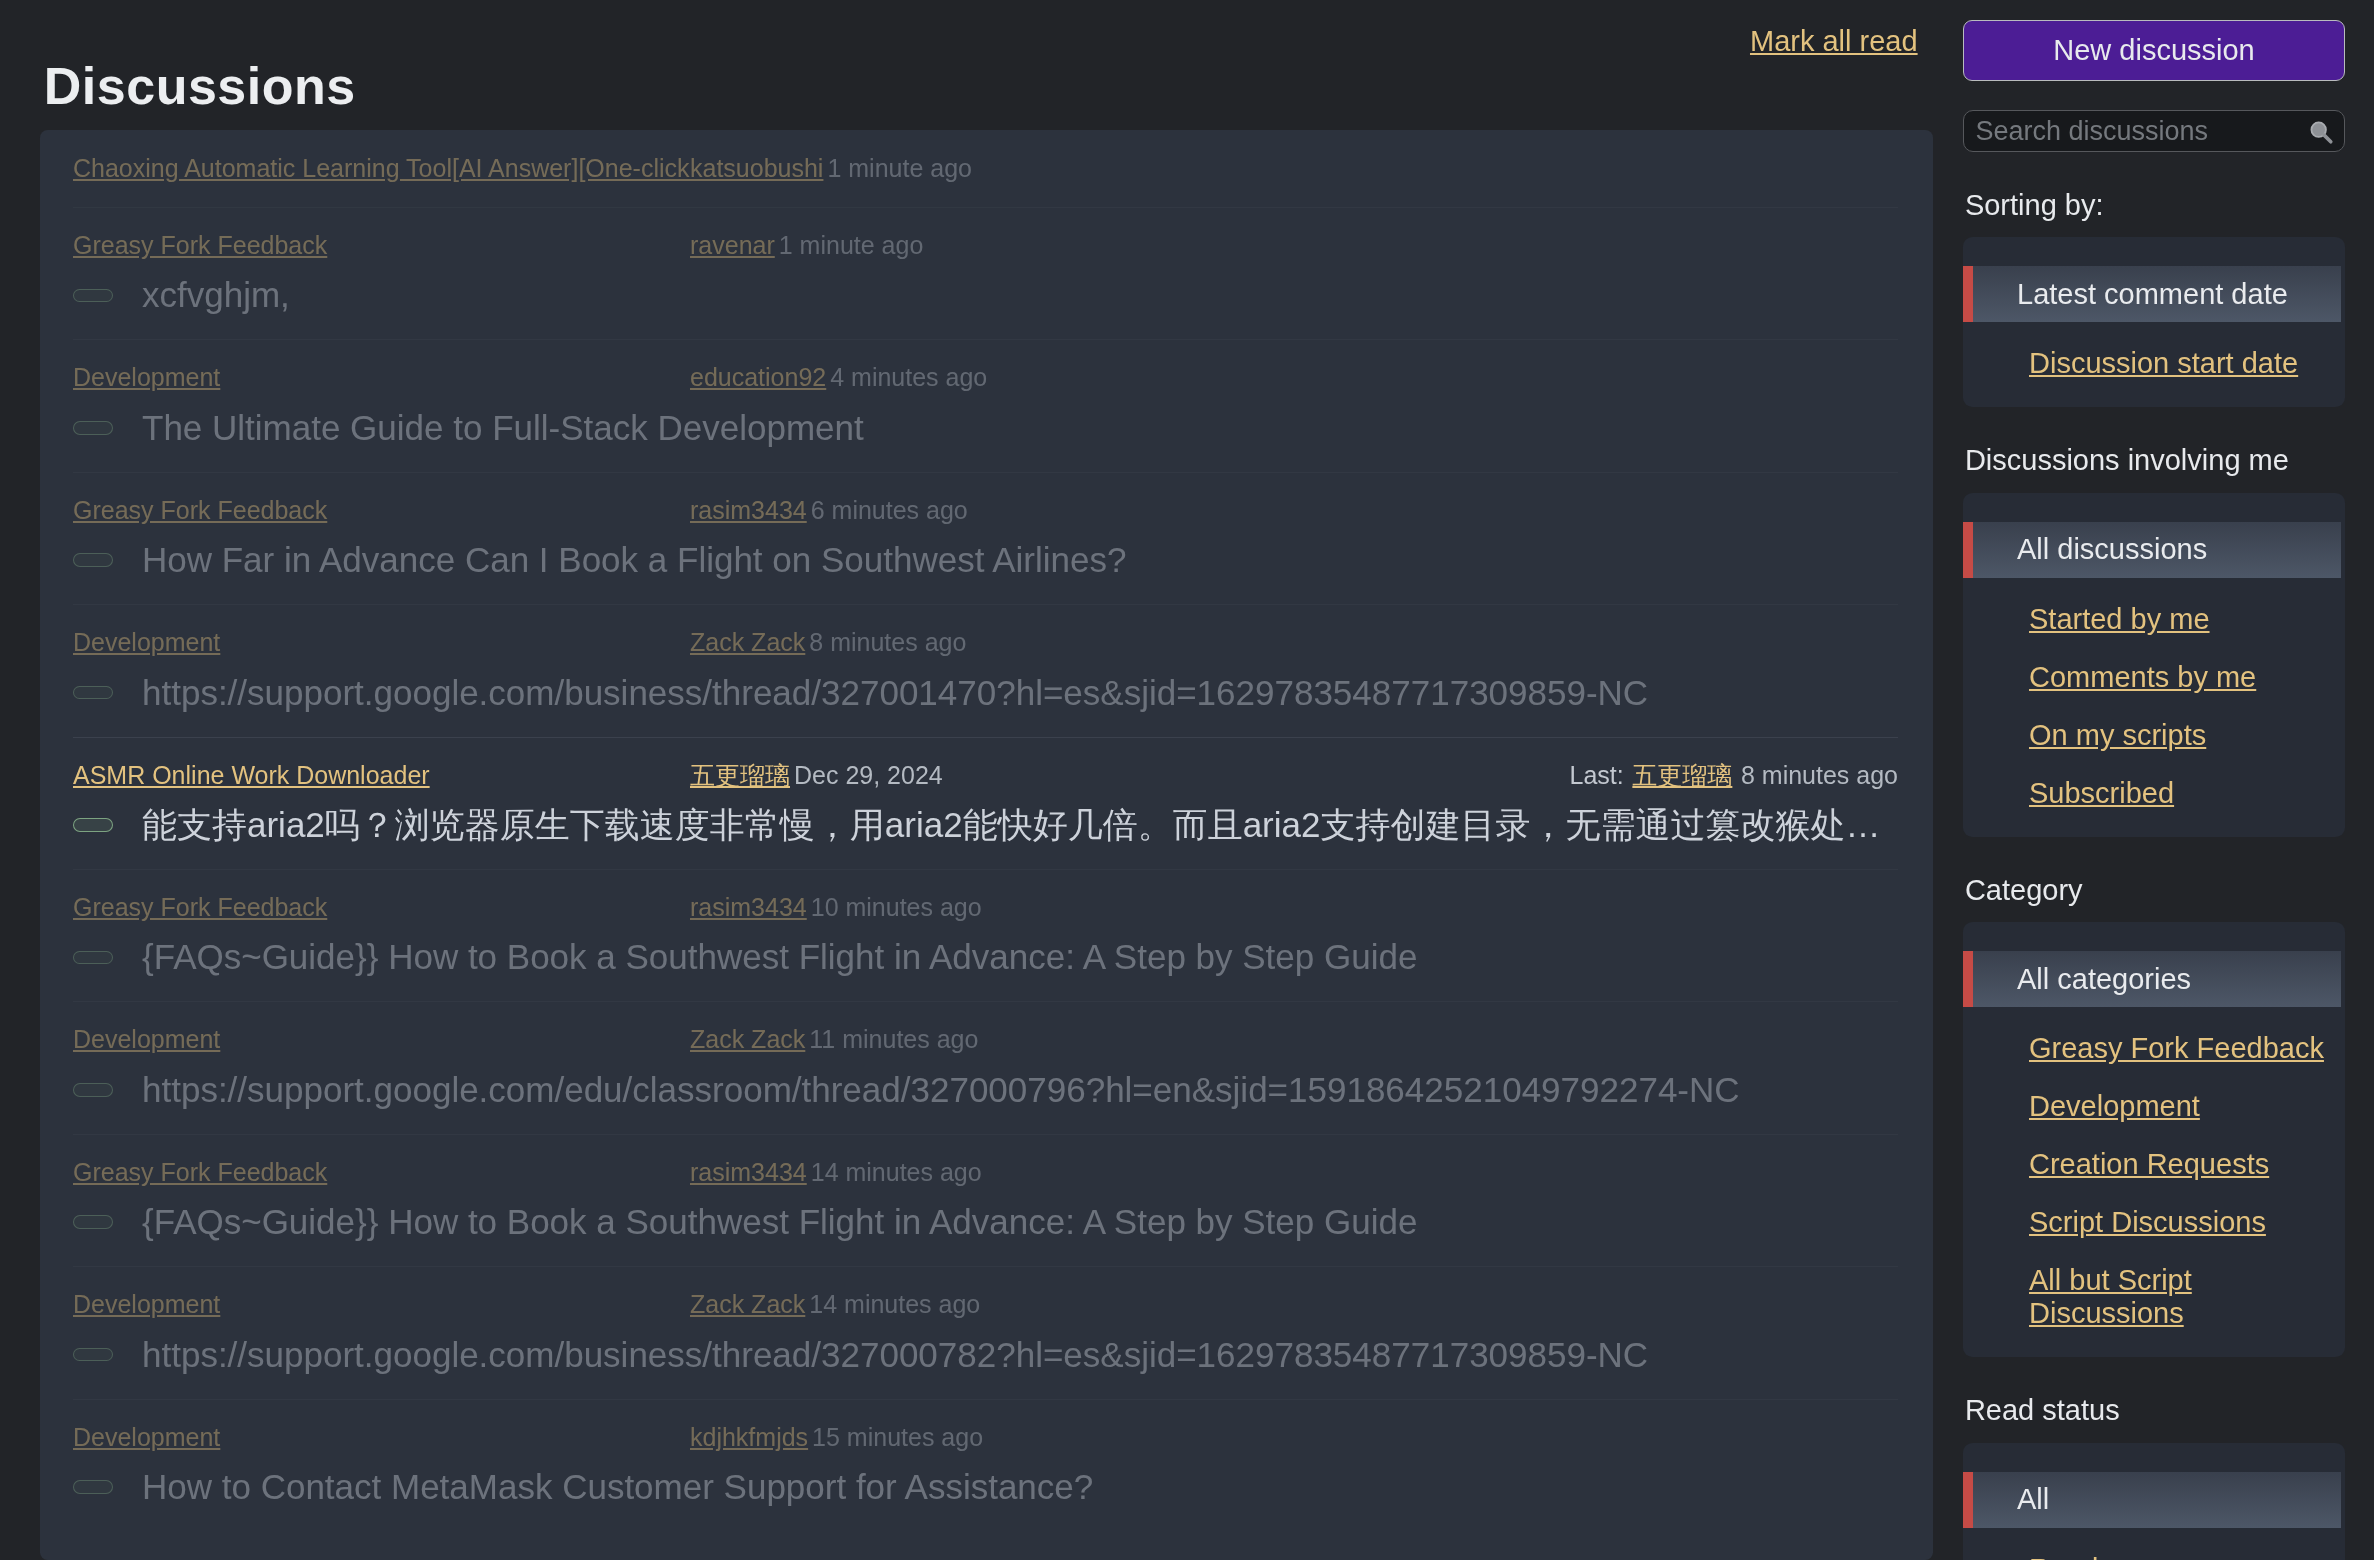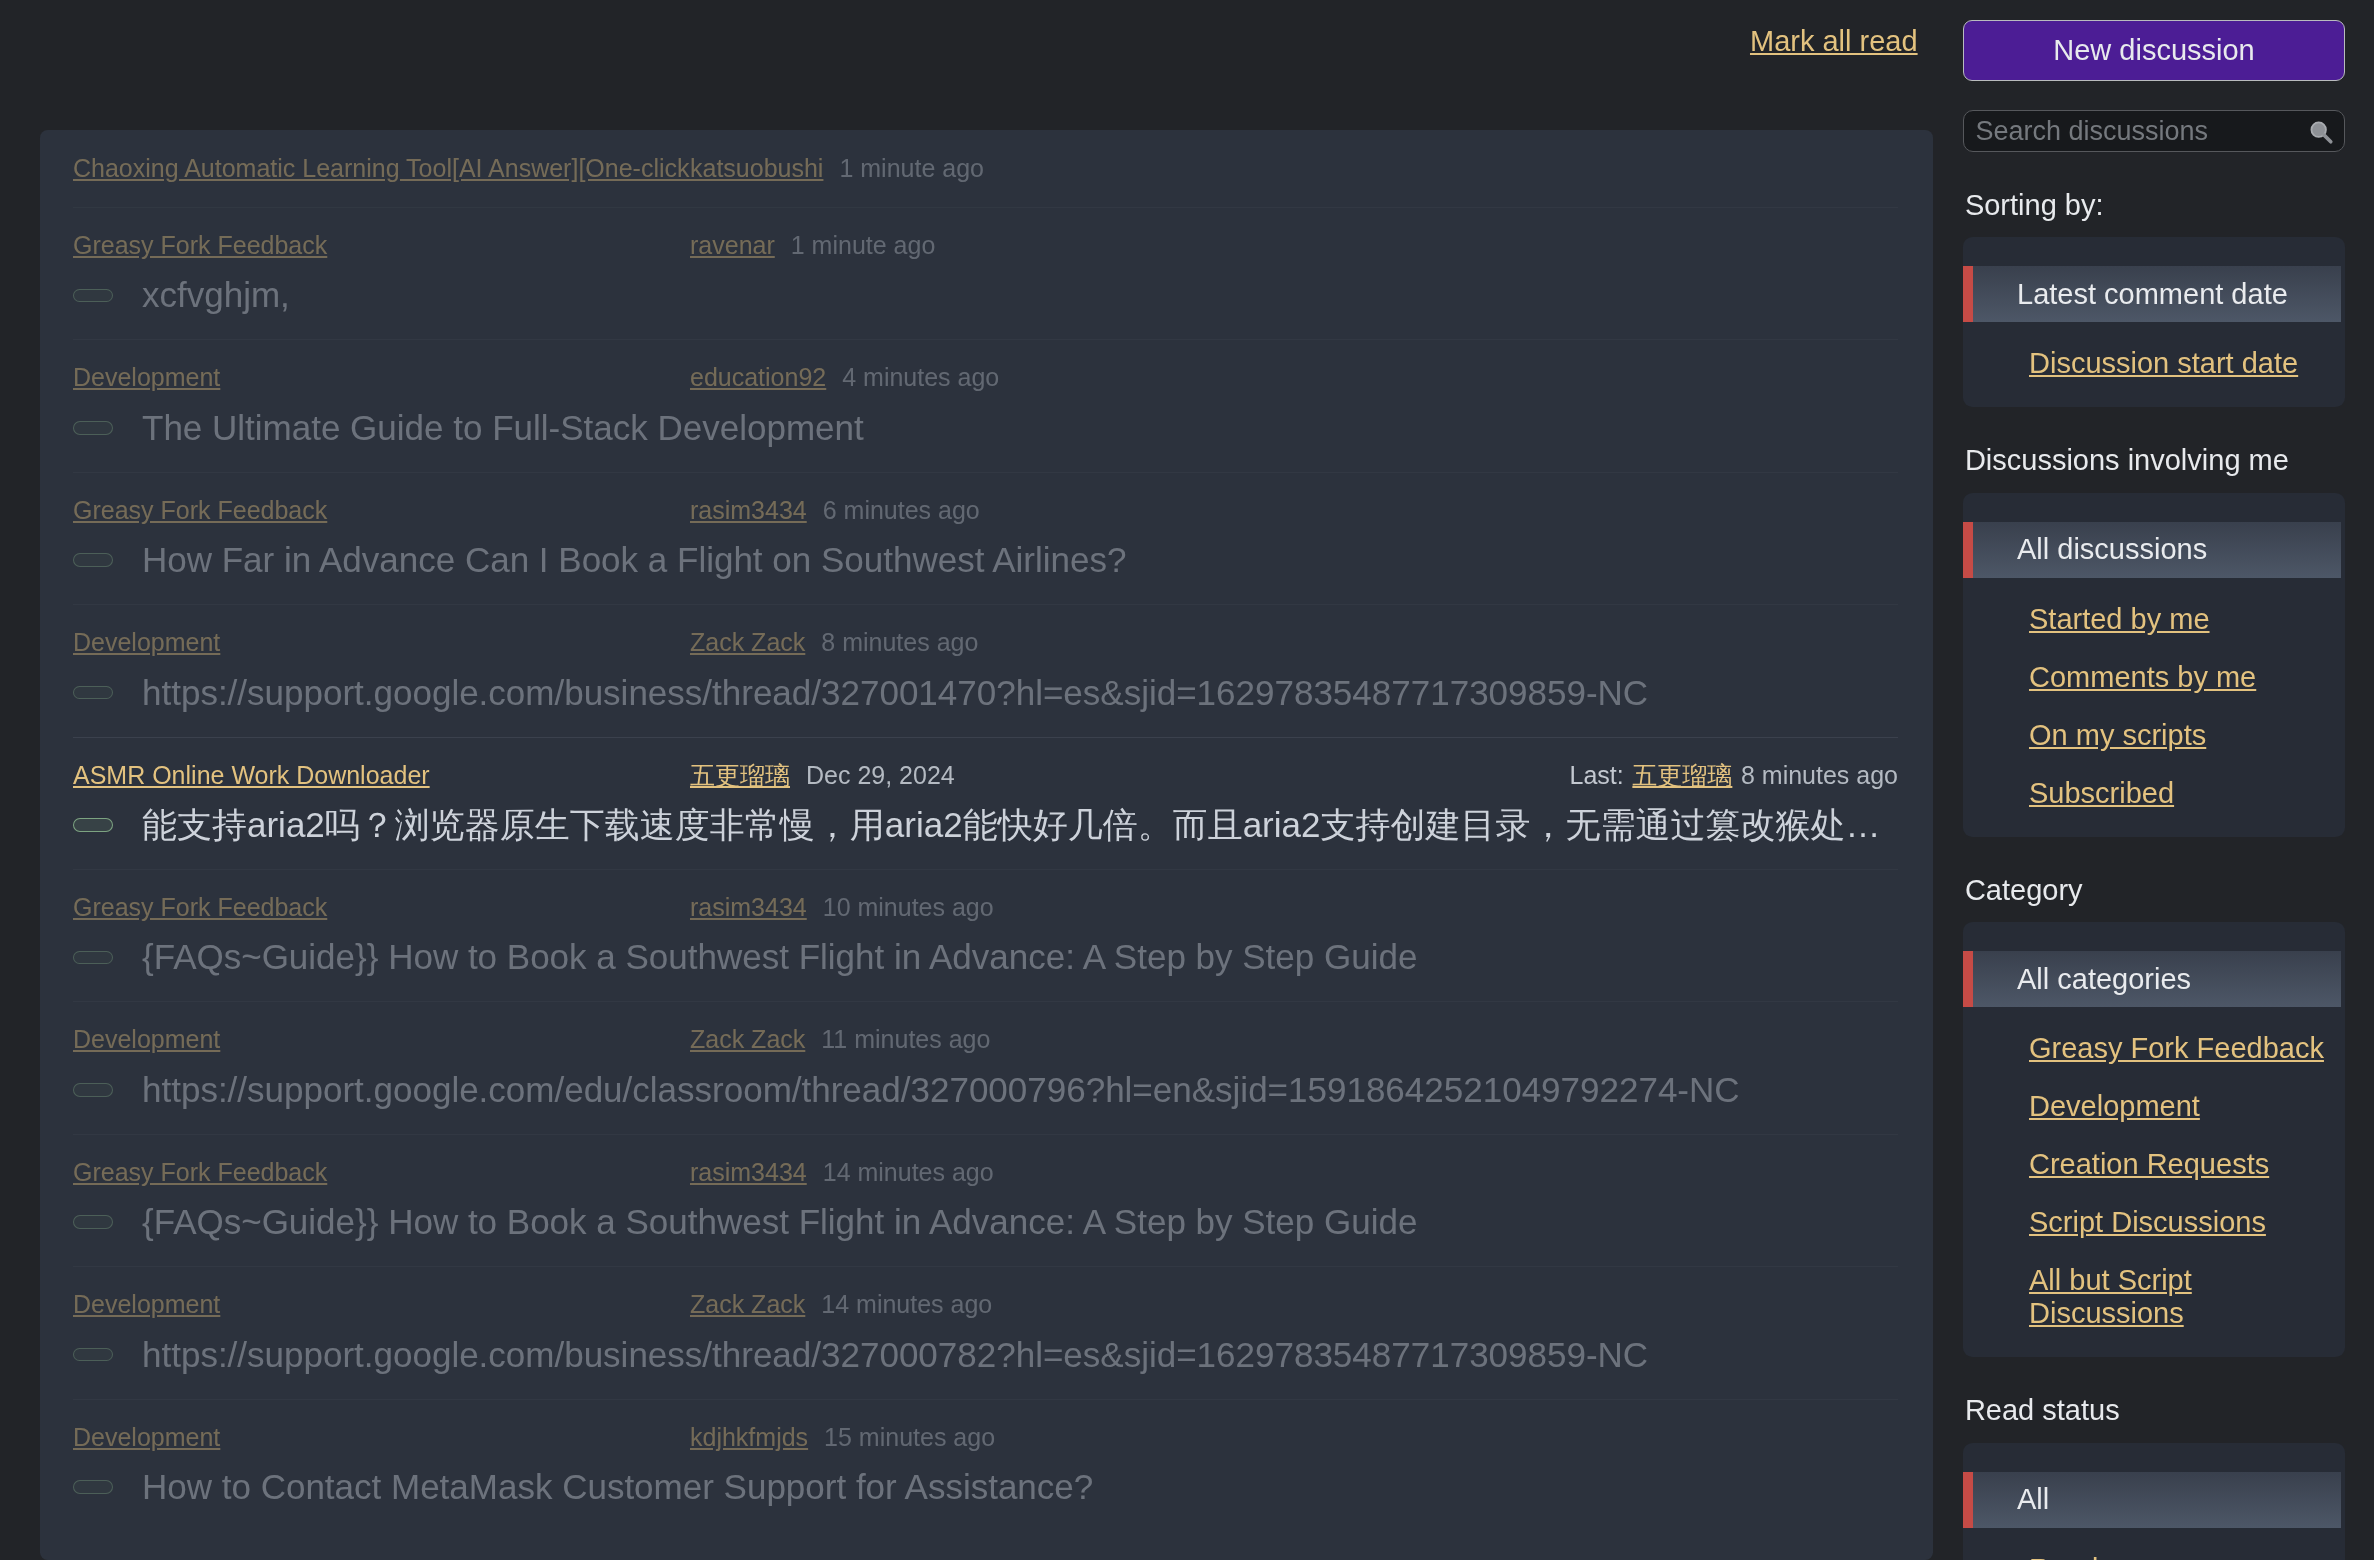--- a/index.html
+++ b/index.html
@@ -27,21 +27,21 @@
     background:#2c323d; border-radius:7.7px; overflow:hidden;
   }
   .row { position:relative; padding:23px 35px 23px 33px; }
   .row + .row::before {
     content:""; position:absolute; left:33px; right:35px; top:0;
     height:1px; background:#3b414d;
   }
   .row.read { opacity:.4; }
   .meta { display:flex; align-items:baseline; font-size:25px; line-height:31px; }
   .context { color:#e3c27f; width:617px; flex:0 0 617px; white-space:nowrap; overflow:hidden; }
-  .who { display:flex; align-items:baseline; gap:16px; white-space:nowrap; }
+  .who { display:flex; align-items:baseline; gap:4px; white-space:nowrap; }
   .user { color:#e3c27f; }
   .time { color:#b4bac2; text-decoration:none; }
   .last { margin-left:auto; display:flex; align-items:baseline; gap:8.6px; white-space:nowrap; color:#c3c8d0; }
   .title-row { display:flex; align-items:center; margin-top:13.4px; min-height:42px; }
   .title {
     font-size:35px; line-height:42px; color:#cdd2da; text-decoration:none;
     white-space:nowrap; overflow:hidden; text-overflow:ellipsis; display:block; max-width:1825px;
   }
   .badge {
     display:inline-block; margin-right:29px; padding:5.8px 19px;
@@ -73,20 +73,21 @@
   }
   .selected::before {
     content:""; position:absolute; left:0; top:0; bottom:0; width:9.6px; background:#c64b46;
   }
   .panel-link { display:block; margin:25px 0 0 66px; font-size:29px; color:#e3c27f; width:fit-content; }
 </style>
 </head>
 <body>
 
 <div class="main-col">
+  <h1 class="page-title">Discussions</h1>
   <a class="mark-all-read">Mark all read</a>
   <div class="list" id="discussion-list">
   <article class="row read">
     <div class="meta">
       <a class="context">Chaoxing Automatic Learning Tool[AI Answer][One-click s...</a>
       <span class="who">
         <a class="user">katsuobushi</a>
         <span class="time">1 minute ago</span>
       </span>
       <span class="last" hidden="">

